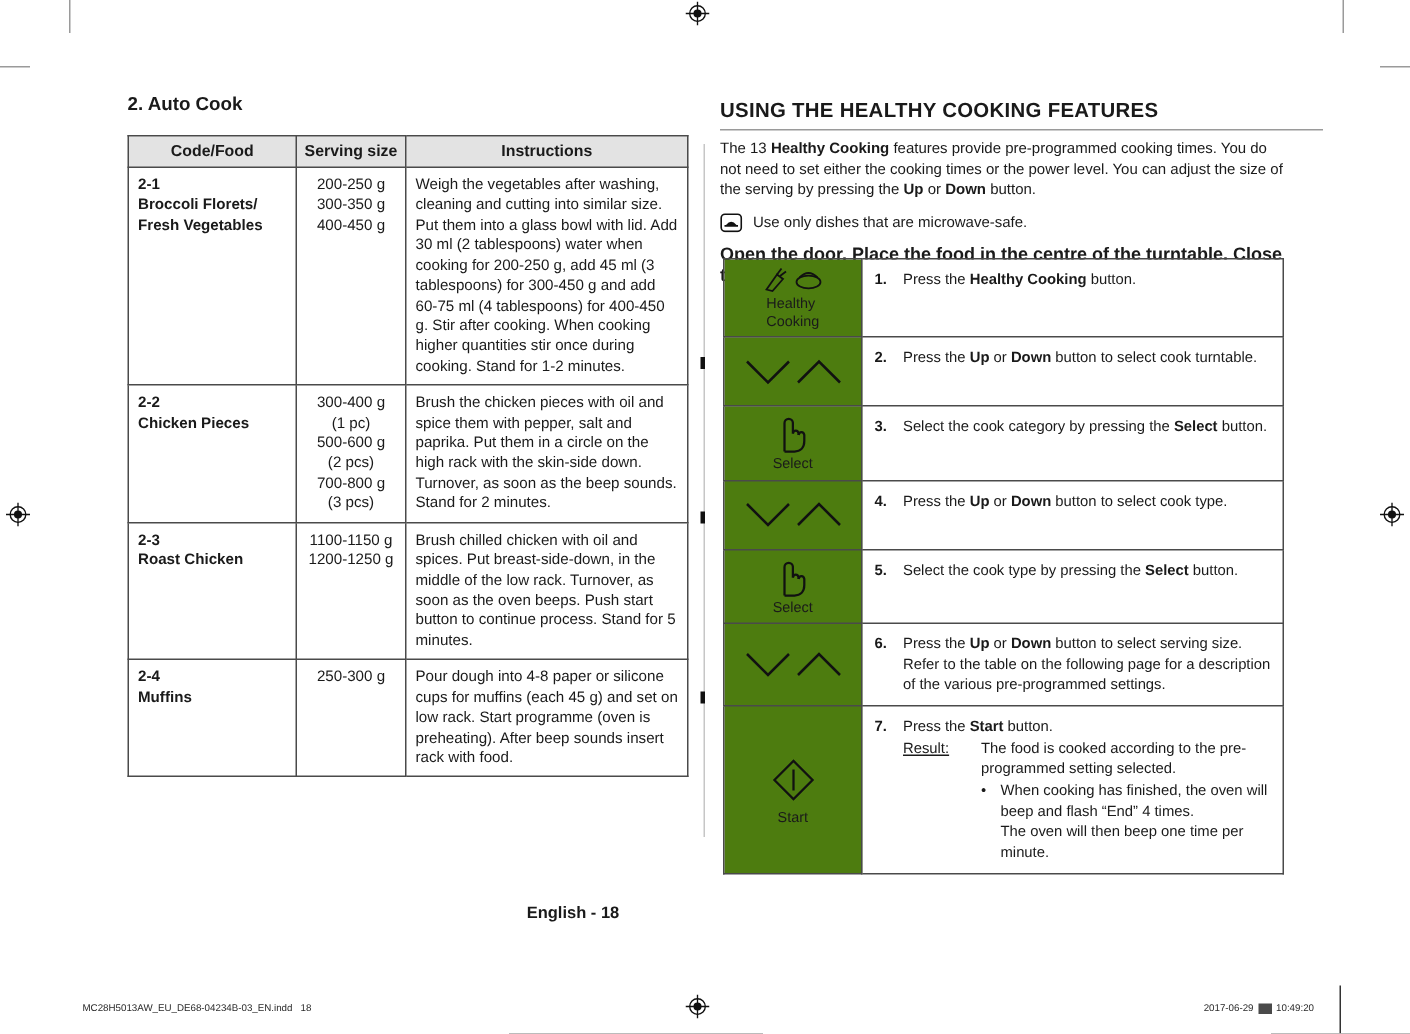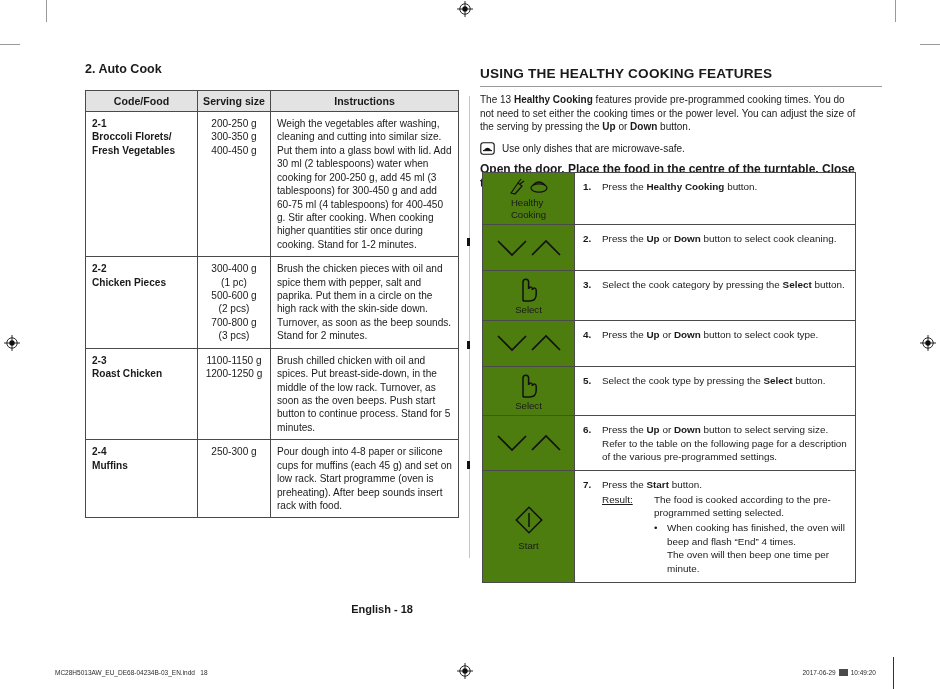--- a/index.html
+++ b/index.html
@@ -215,21 +215,21 @@
         <div class="btn-inner">
           <svg width="68" height="24" viewBox="0 0 68 24" fill="none" stroke="#111" stroke-width="1.7">
             <polyline points="3,5 17,19 31,5"></polyline>
                 <polyline points="37,19 51,5 65,19"></polyline>
           </svg>
         </div>
       </td>
       <td class="step-cell">
         <div class="step-line">
           <span class="step-num">2.</span>
-          <div class="step-body"><span>Press the </span><span class="b">Up</span><span> or </span><span class="b">Down</span><span> button to select cook cleaning.</span></div>
+          <div class="step-body"><span>Press the </span><span class="b">Up</span><span> or </span><span class="b">Down</span><span> button to select cook turntable.</span></div>
         </div>
       </td>
     </tr>
 
     <tr style="height:46px">
       <td class="btn-cell">
         <div class="btn-inner">
           <svg width="24" height="27" viewBox="0 0 24 27" fill="none" stroke="#111" stroke-width="1.5">
             <path d="M6 26 V7 a2.8 2.8 0 1 1 5.6 0 V14"></path>
             <path d="M11.6 14 c0.4 -2.6 3.4 -2.6 3.8 0 v1"></path>

